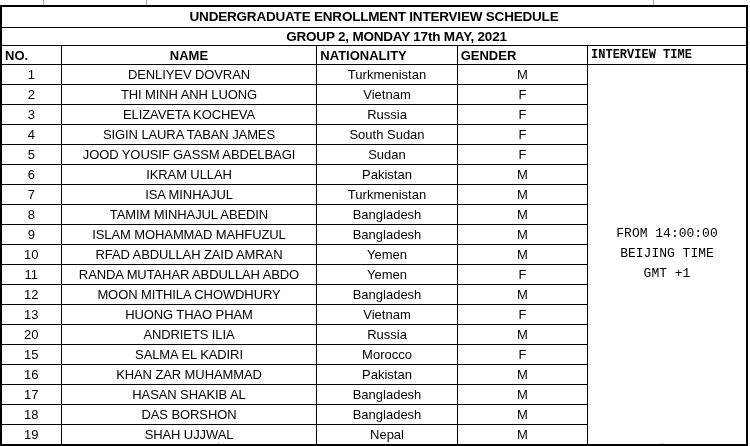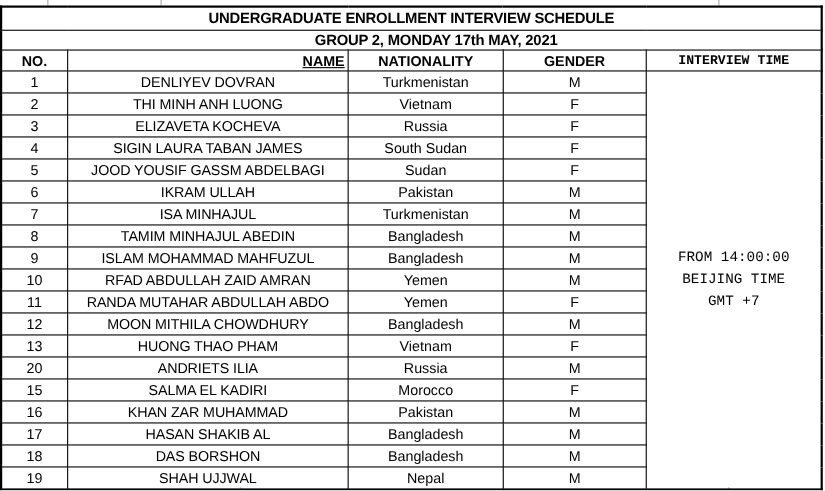--- a/index.html
+++ b/index.html
@@ -55,24 +55,24 @@
     height: 17px;
     text-align: center;
     font-weight: bold;
     font-size: 13.5px;
     letter-spacing: -0.2px;
     padding-left: 48px;
   }
   tr.header-row th {
     height: 18px;
     font-weight: bold;
-    text-align: center;
+    text-align: left;
     font-size: 13px;
   }
-  tr.header-row th.c-name { text-align: right; text-decoration: underline; }
+  tr.header-row th.c-name { text-align: center; }
   tbody tr { height: 20px; }
   td.c-no, td.c-name, td.c-nationality, td.c-gender { text-align: center; }
   td.c-name { letter-spacing: -0.1px; }
   td.c-time {
     font-family: "Liberation Mono", monospace;
     font-size: 15px;
     text-align: center;
     vertical-align: middle;
     white-space: normal;
   }
@@ -113,21 +113,21 @@
     </thead>
     <tbody>
         <tr>
           <td class="c-no">1</td>
           <td class="c-name">DENLIYEV DOVRAN</td>
           <td class="c-nationality">Turkmenistan</td>
           <td class="c-gender">M</td>
           <td class="c-time" rowspan="19">
             <div>FROM 14:00:00</div>
             <div>BEIJING TIME</div>
-            <div>GMT +7</div>
+            <div>GMT +1</div>
           </td>
         </tr>
         <tr>
           <td class="c-no">2</td>
           <td class="c-name">THI MINH ANH LUONG</td>
           <td class="c-nationality">Vietnam</td>
           <td class="c-gender">F</td>
         </tr>
         <tr>
           <td class="c-no">3</td>

